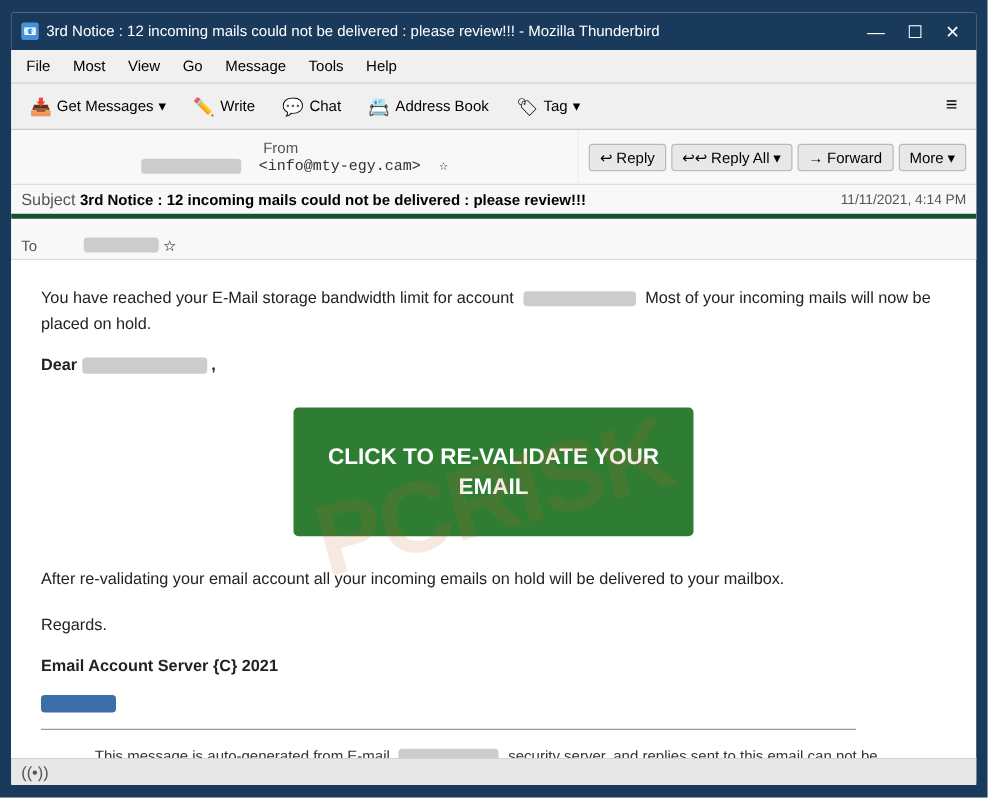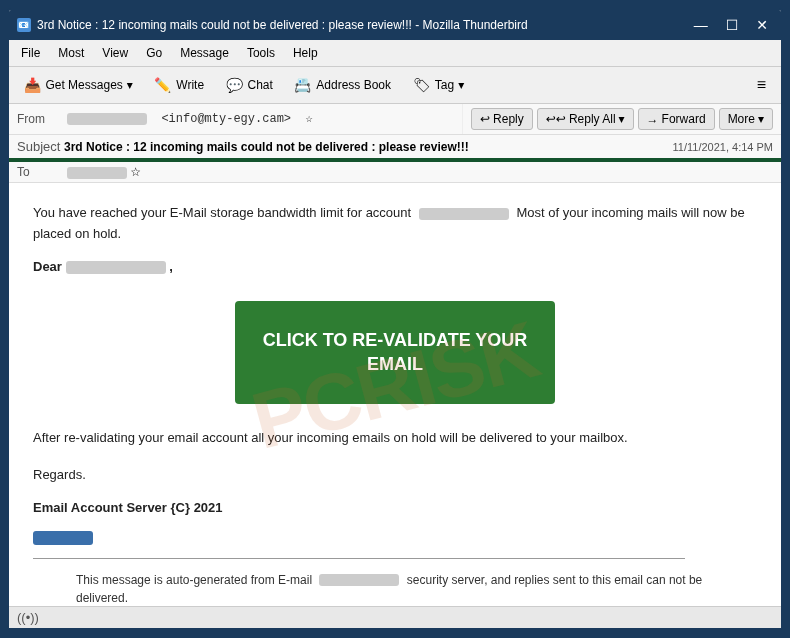--- a/index.html
+++ b/index.html
@@ -156,23 +156,24 @@
       align-items: center;
       justify-content: space-between;
       padding: 4px 8px;
       border-bottom: 4px solid #14532d;
       gap: 36px;
     }
     .subject-text { font-weight: bold; font-size: 12px; }
     .subject-date { font-size: 11px; color: #555; }
     .to-row {
       display: flex;
-      align-items: flex-end;
+      align-items: flex-start;
       padding: 3px 8px;
       font-size: 12px;
+      margin-top: 12px;
     }
     
     .email-body {
       flex: 1;
       background: white;
       padding: 20px 24px;
       overflow-y: auto;
       position: relative;
     }
     .watermark {
@@ -275,21 +276,21 @@
       <span>▾</span>
     </button>
     <div class="toolbar-spacer"></div>
     <button class="hamburger-btn">≡</button>
   </div>
 
   <div class="email-header">
 
     <div style="display:flex; align-items:stretch; border-bottom:1px solid #ddd;">
       <div style="flex:1; padding: 4px 8px;">
-        <div class="header-row" style="border-bottom:none; padding: 3px 0;">
+        <div class="header-row" style="border-bottom:none; padding: 3px 0; flex-direction: column;">
           <span class="header-label">From</span>
           <span class="header-value">
             <span class="blurred" style="width:80px;">&nbsp;&nbsp;&nbsp;&nbsp;&nbsp;&nbsp;&nbsp;&nbsp;&nbsp;&nbsp;</span>
             &nbsp;<span>&lt;info@mty-egy.cam&gt;</span>
             &nbsp;☆
           </span>
         </div>
       </div>
       <div class="email-actions" style="border-left:1px solid #eee;">
         <button class="action-btn">

